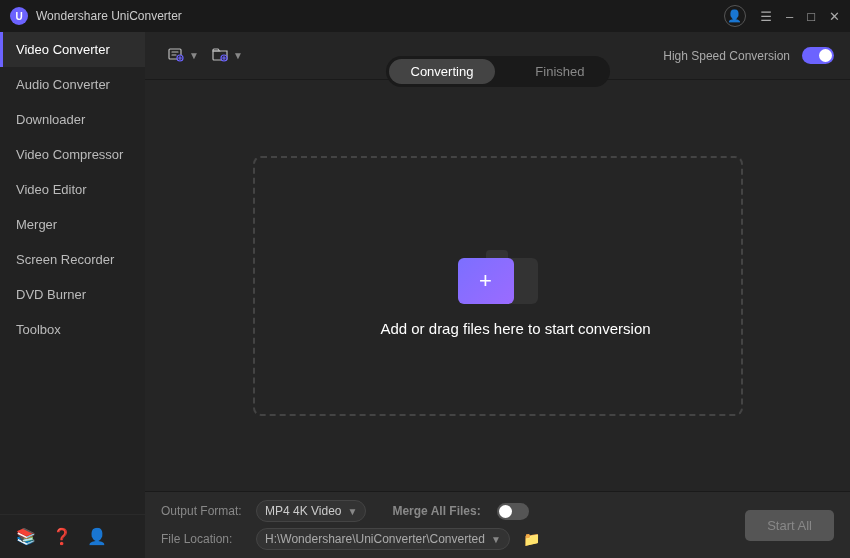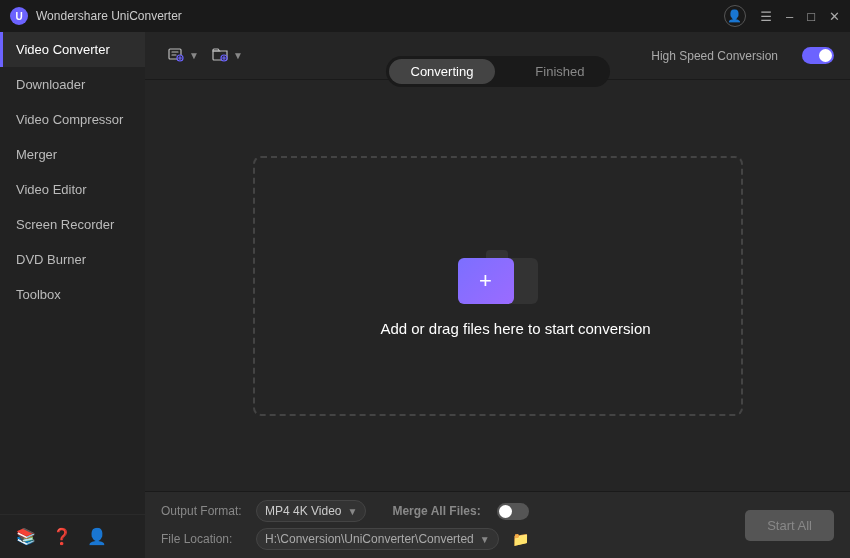--- a/index.html
+++ b/index.html
@@ -170,21 +170,21 @@
     .toolbar-inner {
       display: flex;
       align-items: center;
       width: 100%;
       position: relative;
     }
     .toolbar-right {
       margin-left: auto;
       display: flex;
       align-items: center;
-      gap: 24px;
+      gap: 12px;
     }
     .high-speed-label {
       color: #aaa;
       font-size: 12px;
     }
     .toggle-switch {
       width: 32px;
       height: 17px;
       background: #6c63ff;
       border-radius: 9px;
@@ -382,30 +382,33 @@
   </div>
 </div>
 
 <div class="app-body">
 
   <div class="sidebar">
     <div class="sidebar-item active">
       <span>Video Converter</span>
     </div>
     <div class="sidebar-item">
+      <span>Audio Converter</span>
+    </div>
+    <div class="sidebar-item">
       <span>Downloader</span>
     </div>
     <div class="sidebar-item">
       <span>Video Compressor</span>
     </div>
     <div class="sidebar-item">
+      <span>Video Editor</span>
+    </div>
+    <div class="sidebar-item">
       <span>Merger</span>
-    </div>
-    <div class="sidebar-item">
-      <span>Video Editor</span>
     </div>
     <div class="sidebar-item">
       <span>Screen Recorder</span>
     </div>
     <div class="sidebar-item">
       <span>DVD Burner</span>
     </div>
     <div class="sidebar-item">
       <span>Toolbox</span>
     </div>
@@ -483,21 +486,21 @@
           </div>
           <span class="merge-label">Merge All Files:</span>
           <div class="toggle-switch-off">
             <div class="toggle-knob-off"></div>
           </div>
         </div>
 
         <div class="bottom-field">
           <span class="field-label">File Location:</span>
           <div class="format-select" style="min-width:220px;">
-            <span class="location-value">H:\Conversion\UniConverter\Converted</span>
+            <span class="location-value">H:\Wondershare\UniConverter\Converted</span>
             <span class="chevron">▼</span>
           </div>
           <span class="folder-open-icon">📁</span>
         </div>
       </div>
       <button class="start-all-btn">Start All</button>
     </div>
 
   </div>
 </div>

